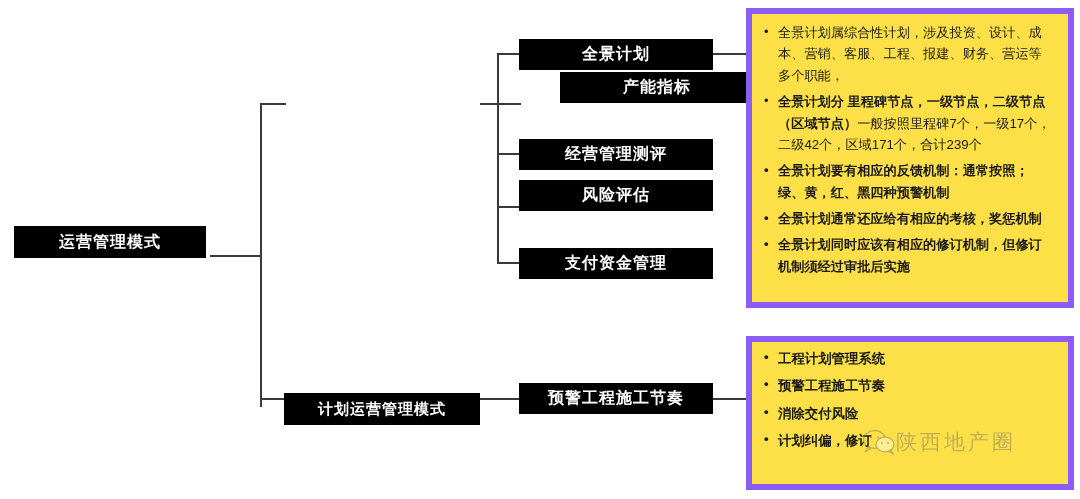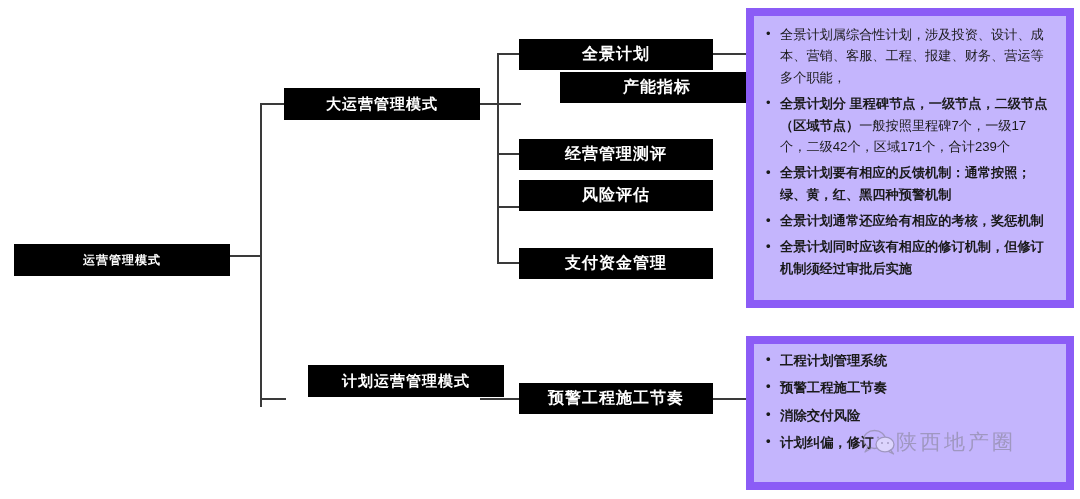--- a/index.html
+++ b/index.html
@@ -24,39 +24,39 @@
     background: #000000;
     color: #ffffff;
     font-weight: bold;
     display: flex;
     align-items: center;
     justify-content: center;
     letter-spacing: 1px;
     box-sizing: border-box;
     text-shadow: 0 1px 1px rgba(0,0,0,0.12);
   }
-  .node.lvl1 { left: 14px;  top: 244px; width: 216px; height: 32px; font-size: 12px; }
+  .node.lvl1 { left: 14px;  top: 226px; width: 192px; height: 32px; font-size: 16px; }
   .node.lvl2 { left: 284px; width: 196px; height: 32px; font-size: 15px; }
   .node.lvl2.a { top: 88px; }
-  .node.lvl2.b { top: 365px; margin-left: 24px; }
+  .node.lvl2.b { top: 393px; }
   .node.lvl3 { left: 519px; width: 194px; height: 31px; font-size: 16px; }
 
   
   .ln {
     position: absolute;
     background: #3a3a3a;
   }
   .ln.h { height: 2px; }
   .ln.v { width: 2px; }
 
   
   .panel {
     position: absolute;
-    border: 8px solid #8b5cf6;
-    background: #c4b5fd;
+    border: 6px solid #8b5cf6;
+    background: #fde047;
     box-sizing: border-box;
     padding: 8px 14px 12px 10px;
   }
   .panel.top    { left: 746px; top: 8px;   width: 328px; height: 300px; }
   .panel.bottom { left: 746px; top: 336px; width: 328px; height: 154px; }
 
   ul.bullets {
     list-style: none;
     margin: 0;
     padding: 0;
@@ -124,21 +124,20 @@
   <div class="ln h" style="left:497px; top:206px; width:24px;"></div>
   <div class="ln h" style="left:497px; top:262px; width:24px;"></div>
 
   <div class="ln h" style="left:480px; top:398px; width:40px;"></div>
 
   <div class="ln h" style="left:713px; top:53px;  width:35px;"></div>
   <div class="ln h" style="left:713px; top:398px; width:35px;"></div>
 
   <div class="node lvl1">运营管理模式</div>
 
-  <div class="node lvl2 a">大运营管理模式</div>
   <div class="node lvl2 b">计划运营管理模式</div>
 
   <div class="node lvl3" style="top:39px;">全景计划</div>
   <div class="node lvl3" style="top:72px;margin-left:41px;">产能指标</div>
   <div class="node lvl3" style="top:139px;">经营管理测评</div>
   <div class="node lvl3" style="top:180px;">风险评估</div>
   <div class="node lvl3" style="top:248px;">支付资金管理</div>
 
   <div class="node lvl3" style="top:383px;">预警工程施工节奏</div>
 

